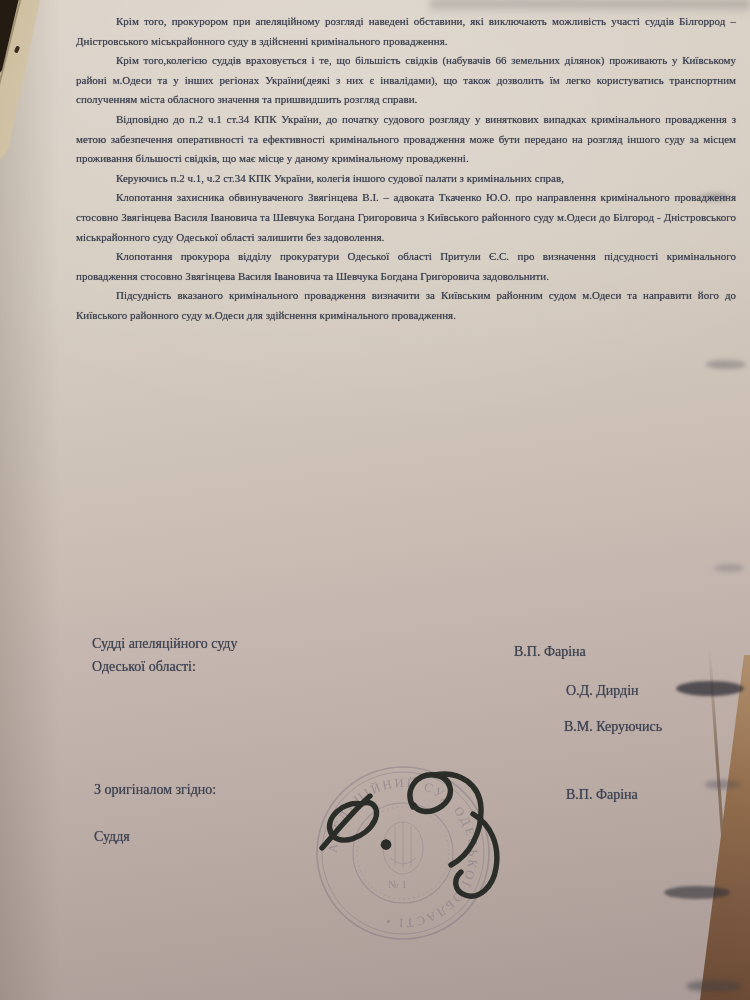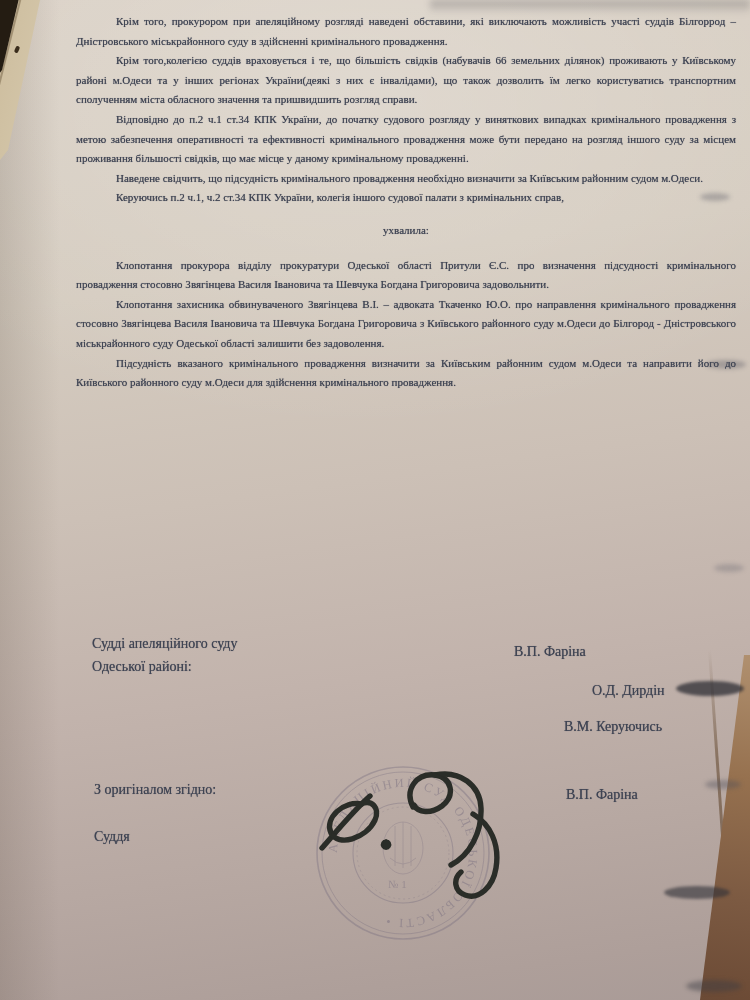--- a/index.html
+++ b/index.html
@@ -47,21 +47,21 @@
     position:absolute;left:76px;top:12px;width:660px;
     color:#3f4453;font-size:11px;line-height:19.6px;
     text-align:justify;text-shadow:0 0 .7px rgba(63,68,83,.85);
   }
   .body-text p{margin:0;text-indent:40px;}
   .resolution{margin:13px 0 15px 0 !important;text-indent:0 !important;text-align:center;}
   .signatures{position:absolute;left:0;top:0;width:750px;height:1000px;color:#3f4453;
     font-size:14px;text-shadow:0 0 .7px rgba(63,68,83,.85);}
   .sig-left{position:absolute;left:92px;top:632px;line-height:23px;}
   .judge1{position:absolute;left:514px;top:644px;}
-  .judge2{position:absolute;left:592px;top:683px;}
+  .judge2{position:absolute;left:566px;top:683px;}
   .judge3{position:absolute;left:564px;top:719px;}
   .cert-heading{position:absolute;left:94px;top:782px;}
   .cert-label{position:absolute;left:94px;top:790px;margin-top:39px;}
   .cert-name{position:absolute;left:566px;top:787px;}
 
   
   .stamp{position:absolute;left:310px;top:760px;width:186px;height:186px;opacity:.55;}
   
   .signature-ink{position:absolute;left:282px;top:752px;width:260px;height:165px;}
 </style>
@@ -83,32 +83,30 @@
   <div class="smudge s3"></div>
   <div class="smudge s4"></div>
   <div class="smudge s5"></div>
   <div class="smudge s6"></div>
   <div class="smudge s7"></div>
 
   <div class="body-text">
     <p>Крім того, прокурором при апеляційному розгляді наведені обставини, які виключають можливість участі суддів Білгоррод – Дністровського міськрайонного суду в здійсненні кримінального провадження.</p>
     <p>Крім того,колегією суддів враховується і те, що більшість свідків (набувачів 66 земельних ділянок) проживають у Київському районі м.Одеси та у інших регіонах України(деякі з них є інвалідами), що також дозволить їм легко користуватись транспортним сполученням міста обласного значення та пришвидшить розгляд справи.</p>
     <p>Відповідно до п.2 ч.1 ст.34 КПК України, до початку судового розгляду у виняткових випадках кримінального провадження з метою забезпечення оперативності та ефективності кримінального провадження може бути передано на розгляд іншого суду за місцем проживання більшості свідків, що має місце у даному кримінальному провадженні.</p>
-    <p>Наведене свідчить, що підсудність кримінального провадження необхідно визначити за Київським районним судом м.Одеси.</p>
     <p>Керуючись  п.2 ч.1, ч.2 ст.34 КПК України, колегія іншого судової палати з кримінальних справ,</p>
-    <p class="resolution">ухвалила:</p>
+    <p>Клопотання захисника обвинуваченого Звягінцева В.І. – адвоката Ткаченко Ю.О. про направлення кримінального провадження стосовно Звягінцева Василя Івановича та Шевчука Богдана Григоровича з Київського районного суду м.Одеси до Білгород  - Дністровського міськрайонного суду Одеської області залишити без задоволення.</p>
     <p>Клопотання прокурора відділу прокуратури Одеської області Притули Є.С. про визначення підсудності кримінального провадження стосовно Звягінцева Василя Івановича та Шевчука Богдана Григоровича задовольнити.</p>
-    <p>Клопотання захисника обвинуваченого Звягінцева В.І. – адвоката Ткаченко Ю.О. про направлення кримінального провадження стосовно Звягінцева Василя Івановича та Шевчука Богдана Григоровича з Київського районного суду м.Одеси до Білгород  - Дністровського міськрайонного суду Одеської області залишити без задоволення.</p>
     <p>Підсудність вказаного кримінального провадження визначити за Київським районним судом м.Одеси та направити його до Київського районного суду м.Одеси для здійснення кримінального провадження.</p>
   </div>
 
   <div class="signatures">
     <div class="sig-left">
       <div>Судді апеляційного суду</div>
-      <div>Одеської районі:</div>
+      <div>Одеської області:</div>
     </div>
     <div class="judge1">В.П. Фаріна</div>
     <div class="judge2">О.Д. Дирдін</div>
     <div class="judge3">В.М. Керуючись</div>
     <div class="cert-heading">З оригіналом згідно:</div>
     <div class="cert-label">Суддя</div>
     <div class="cert-name">В.П. Фаріна</div>
   </div>
 
   <div class="stamp">

